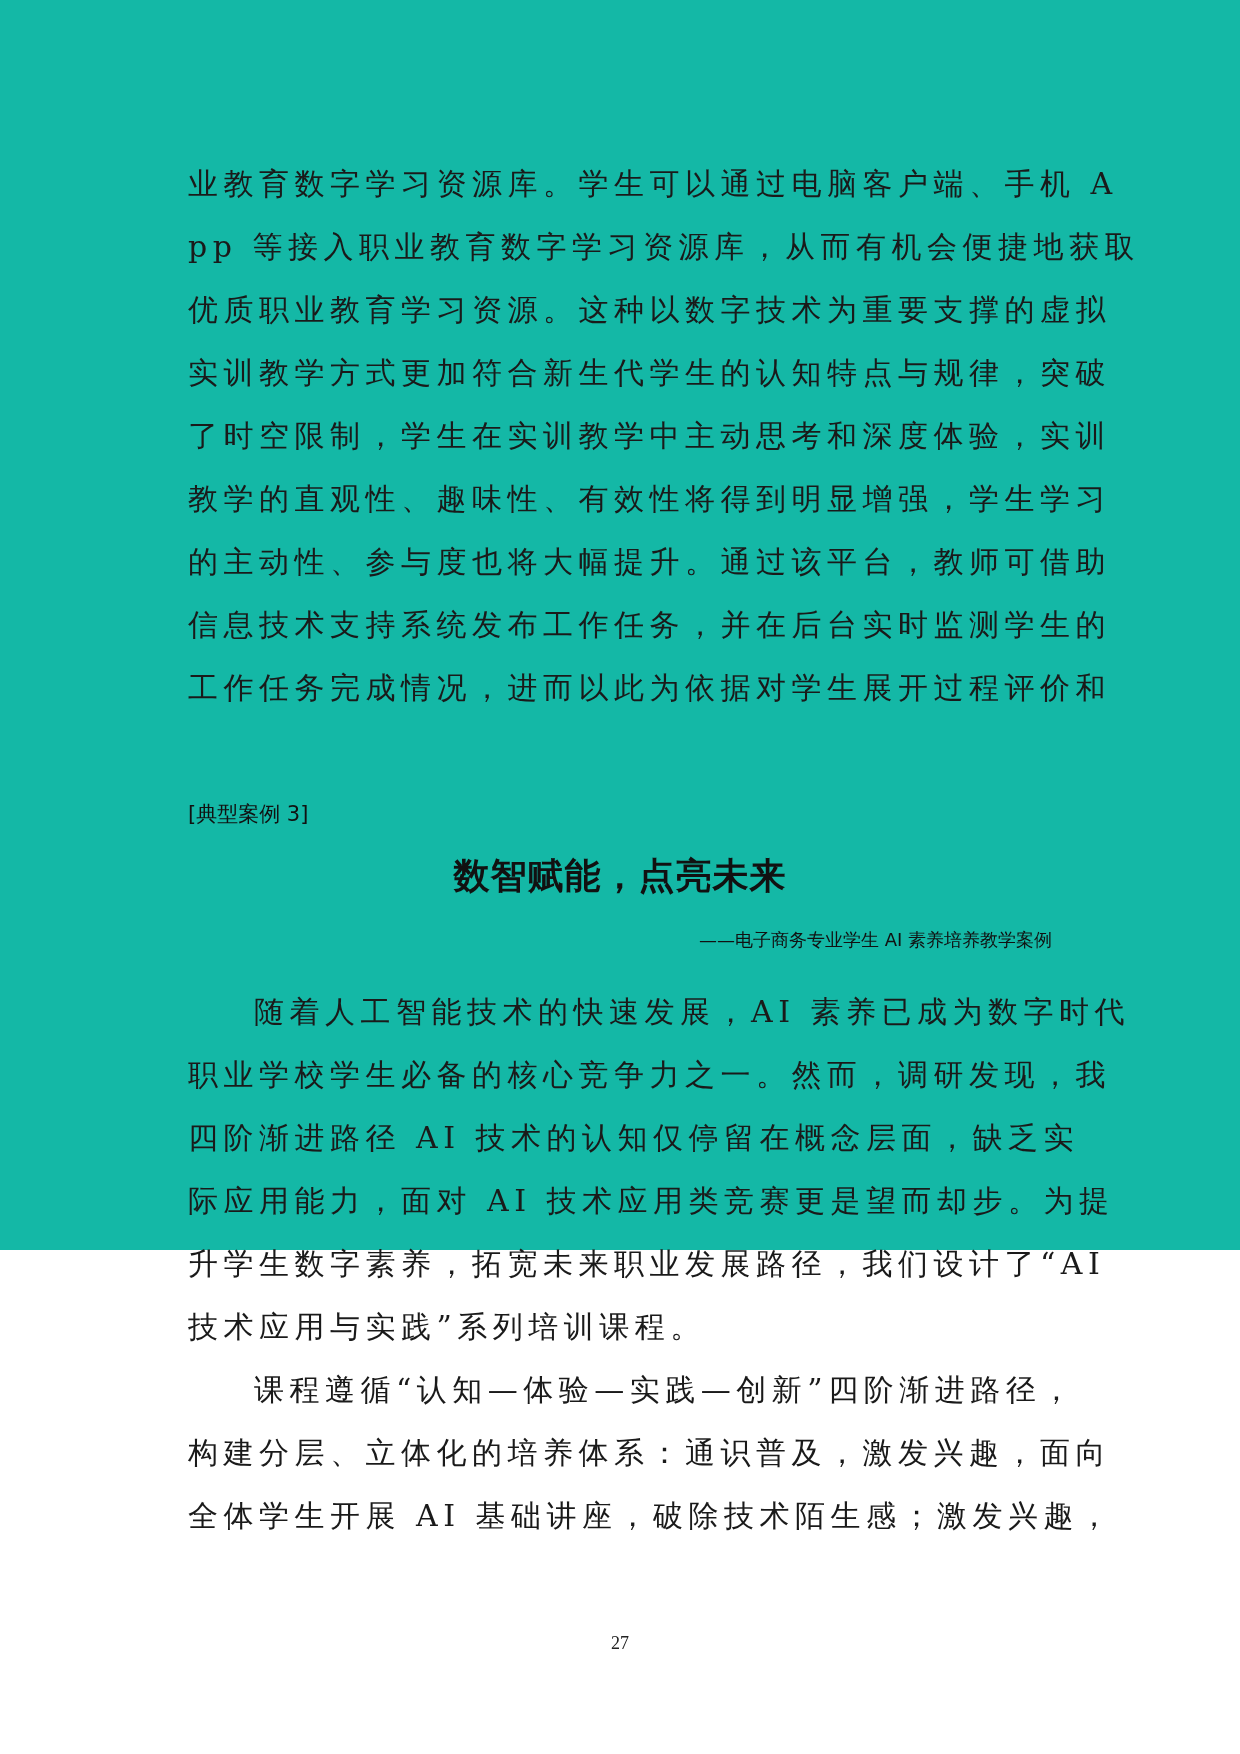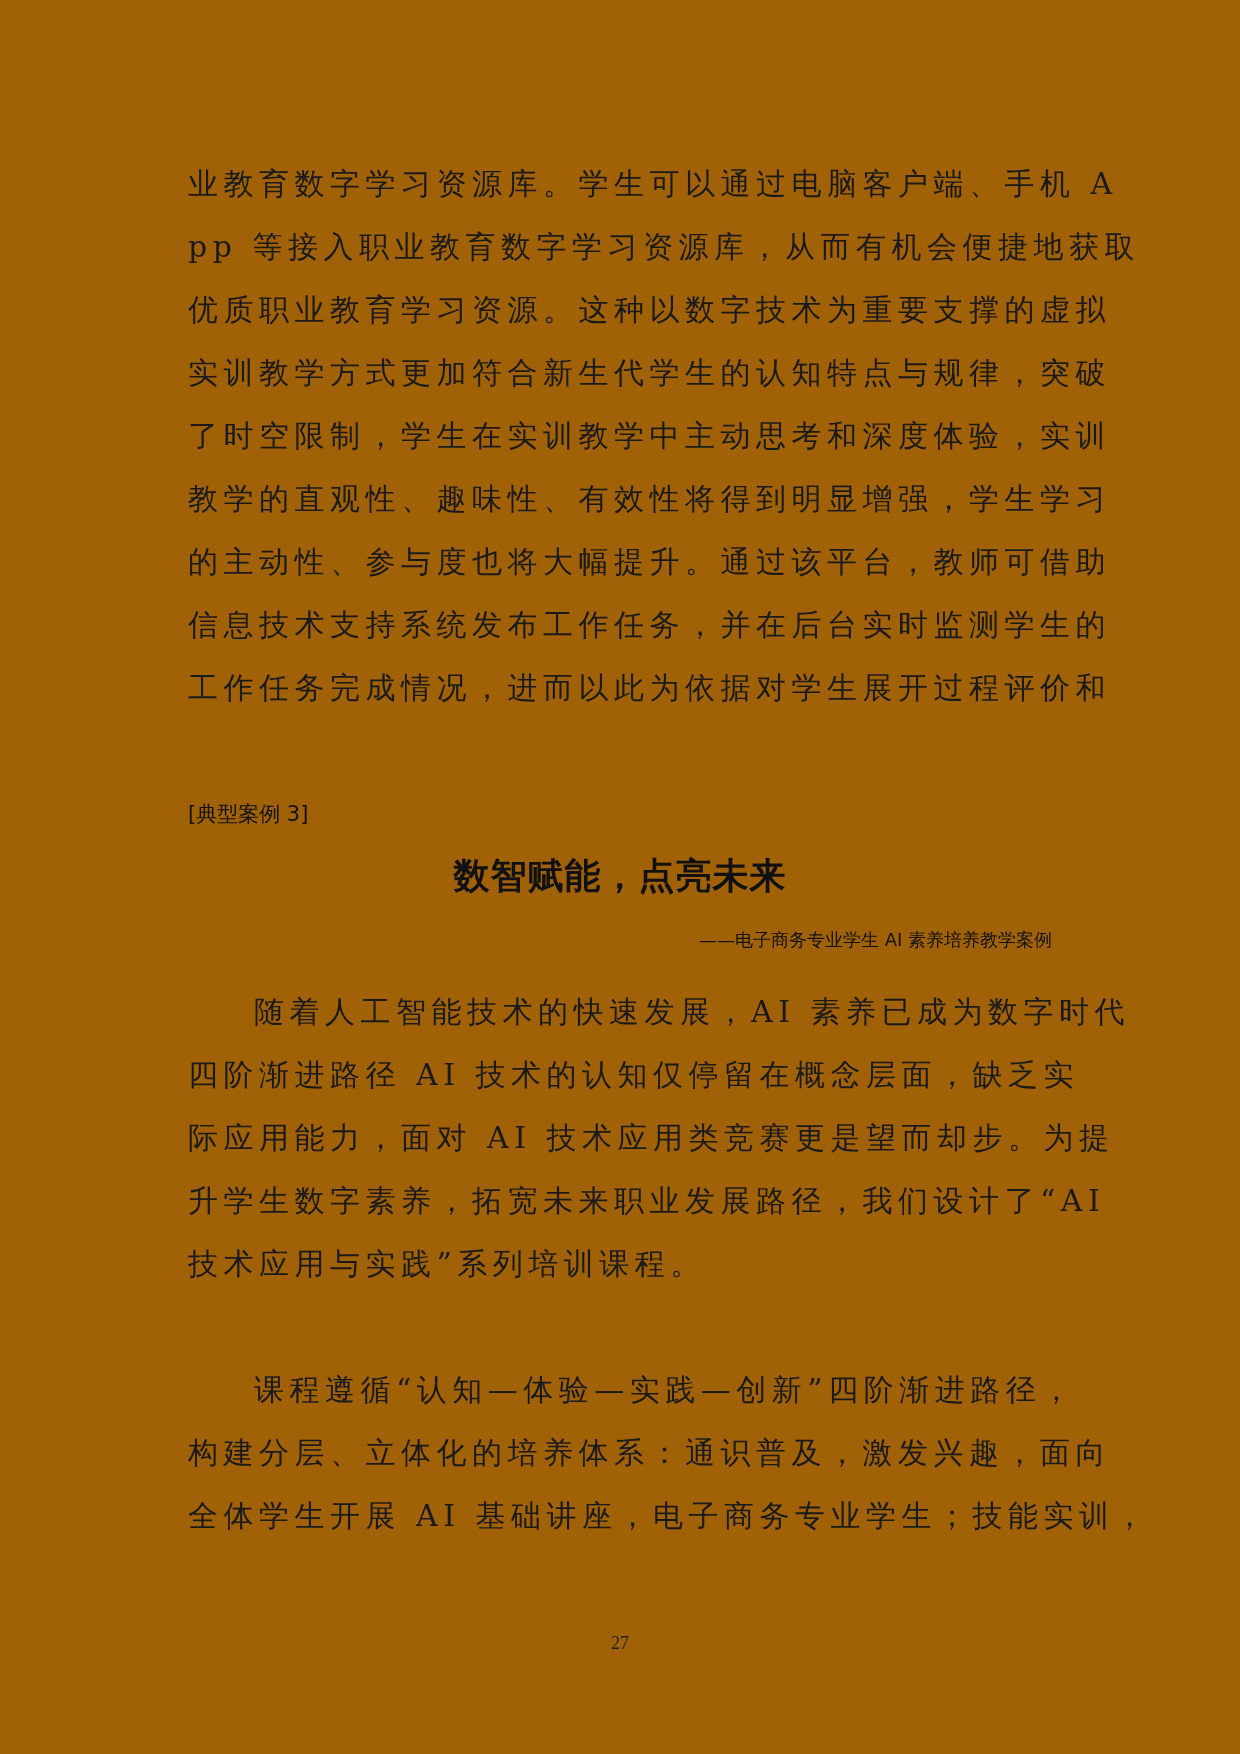--- a/index.html
+++ b/index.html
@@ -11,22 +11,22 @@
       width: 1240px;
       height: 1754px;
       position: relative;
       overflow: hidden;
       color: #111111;
       font-family: "DejaVu Serif", "Liberation Serif", serif;
     }
     .page {
       position: absolute;
       left: 0; top: 0;
-      width: 1240px; height: 1754px;
-      background: #a16207;
+      width: 1240px; height: 1250px;
+      background: #14b8a6;
     }
     .body-text {
       position: absolute;
       left: 188px;
       width: 864px;
       font-size: 30px;
       letter-spacing: 5.5px;
       line-height: 63px;
       text-align: justify;
       text-align-last: left;
@@ -97,27 +97,28 @@
   </div>
 
   <div class="case-label">[典型案例 3]</div>
 
   <div class="title">数智赋能，点亮未来</div>
 
   <div class="subtitle">——电子商务专业学生 AI 素养培养教学案例</div>
 
   <div class="body-text" style="top:980px;">
     <span class="line indent">随着人工智能技术的快速发展，AI 素养已成为数字时代</span>
+    <span class="line">职业学校学生必备的核心竞争力之一。然而，调研发现，我</span>
     <span class="line">四阶渐进路径 AI 技术的认知仅停留在概念层面，缺乏实</span>
     <span class="line">际应用能力，面对 AI 技术应用类竞赛更是望而却步。为提</span>
     <span class="line">升学生数字素养，拓宽未来职业发展路径，我们设计了“AI</span>
     <span class="line">技术应用与实践”系列培训课程。</span>
   </div>
 
   <div class="body-text" style="top:1358px;">
     <span class="line indent">课程遵循“认知—体验—实践—创新”四阶渐进路径，</span>
     <span class="line">构建分层、立体化的培养体系：通识普及，激发兴趣，面向</span>
-    <span class="line">全体学生开展 AI 基础讲座，电子商务专业学生；技能实训，</span>
+    <span class="line">全体学生开展 AI 基础讲座，破除技术陌生感；激发兴趣，</span>
   </div>
 
   <div class="page-number">27</div>
 
 </div>
 
 </body></html>

